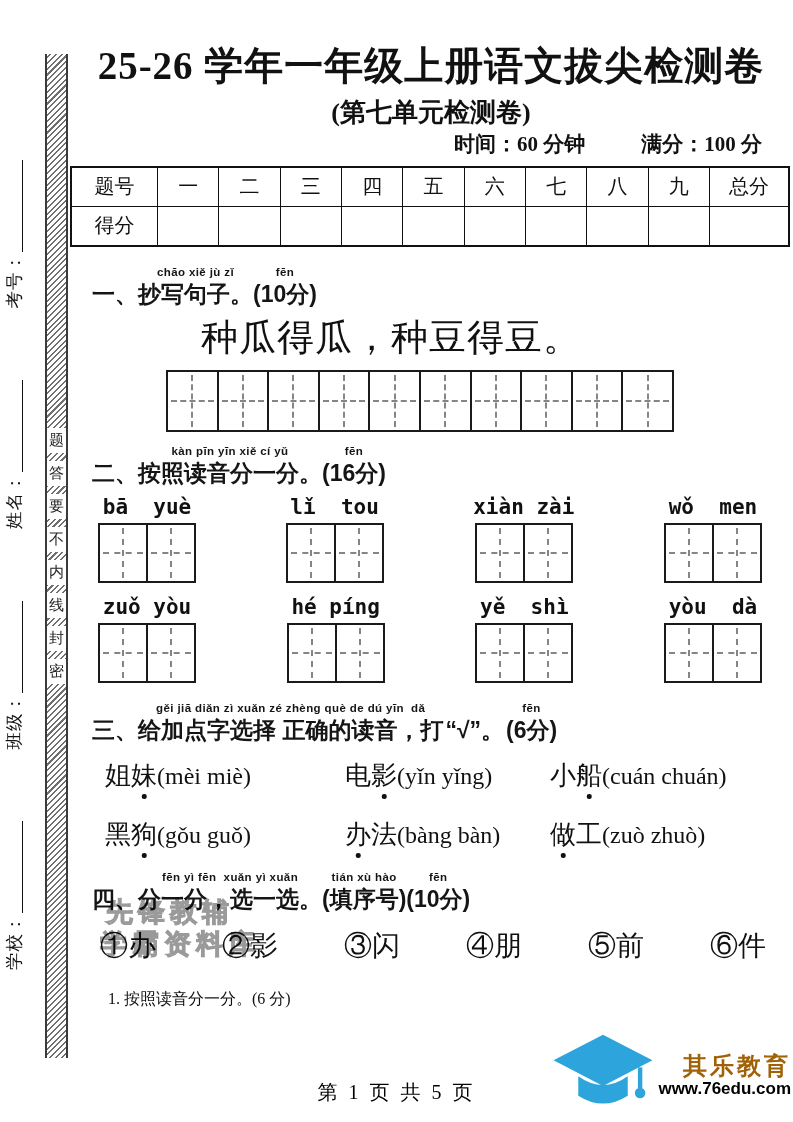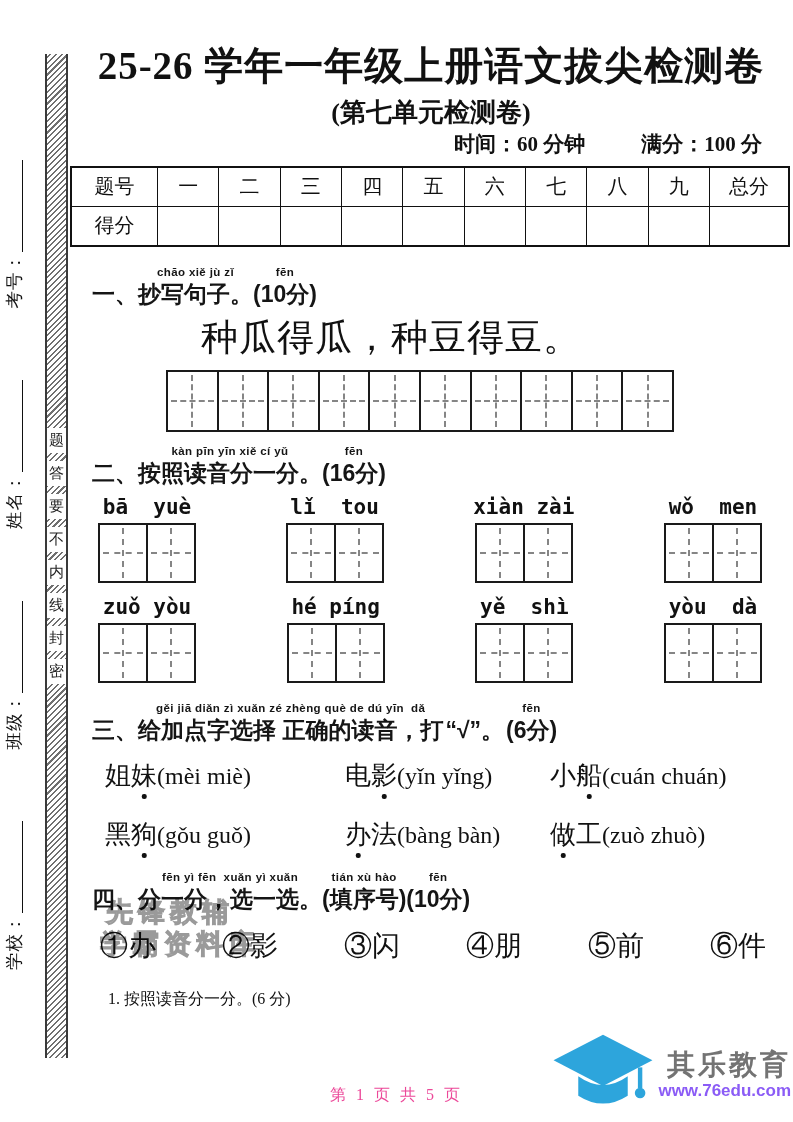--- a/index.html
+++ b/index.html
@@ -80,27 +80,27 @@
   .s4-sub { margin:24px 0 0 38px; font-size:16px; }
 
   
   .watermark { position:absolute; left:106px; top:896px; line-height:1.2; pointer-events:none;
                mix-blend-mode:multiply; font-weight:bold; font-size:27px; letter-spacing:5px;
                color:#c9c9c9; -webkit-text-stroke:1px #9a9a9a; }
   .watermark .wm2 { margin-left:-6px; }
 
   
   .page-footer { position:absolute; left:0; right:0; bottom:16px; text-align:center;
-                 font-size:16px; letter-spacing:3px; color:#ec4899; }
+                 font-size:20px; letter-spacing:3px; color:#000000; }
   .brand { position:absolute; right:2px; bottom:2px; display:flex; align-items:center; gap:2px; }
   .brand-text { display:flex; flex-direction:column; align-items:flex-end; }
-  .brand-name { font-family:"Liberation Sans", sans-serif; font-weight:bold; font-size:28px;
-                letter-spacing:3px; color:#737373; line-height:1.1; }
+  .brand-name { font-family:"Liberation Sans", sans-serif; font-weight:bold; font-size:24px;
+                letter-spacing:3px; color:#a16207; line-height:1.1; }
   .brand-url  { font-family:"Liberation Sans", sans-serif; font-weight:bold; font-size:17px;
-                color:#8b5cf6; line-height:1.2; }
+                color:#000000; line-height:1.2; }
 </style>
 </head>
 <body>
 
 <div class="page">
 
   <div class="seal-labels">
     <span class="sl-group">
       <span class="sl-label">学校：</span>
       <span class="sl-blank"></span>

